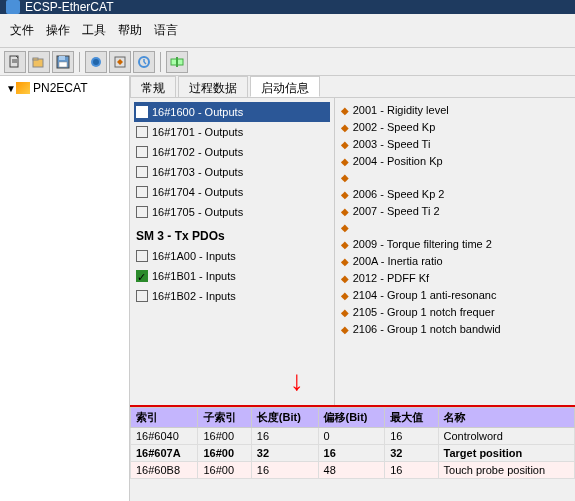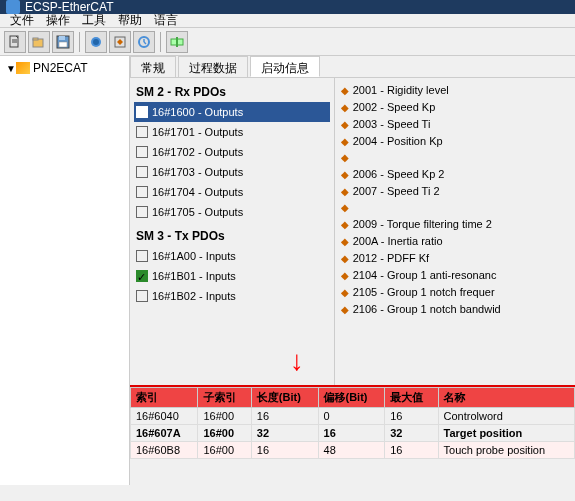--- a/index.html
+++ b/index.html
@@ -27,21 +27,21 @@
       height: 14px;
       background: #4a90d9;
       border-radius: 2px;
       margin-right: 5px;
       display: inline-block;
     }
 
     
     .menu-bar {
       background: #f0f0f0;
-      height: 14px;
+      height: 34px;
       display: flex;
       align-items: center;
       padding: 0 4px;
       border-bottom: 1px solid #ccc;
     }
     .menu-bar span {
       padding: 2px 6px;
       font-size: 12px;
       cursor: pointer;
     }
@@ -212,21 +212,21 @@
       flex: 1;
       overflow: auto;
     }
 
     table.detail-table {
       width: 100%;
       border-collapse: collapse;
       font-size: 11px;
     }
     table.detail-table thead tr {
-      background: #ef4444;
+      background: #c4b5fd;
     }
     table.detail-table th {
       border: 1px solid #ccc;
       padding: 2px 5px;
       text-align: left;
       font-weight: bold;
       font-size: 11px;
     }
     table.detail-table td {
       border: 1px solid #ddd;
@@ -334,21 +334,20 @@
 
     <div class="tabs">
       <div class="tab">常规</div>
       <div class="tab">过程数据</div>
       <div class="tab active">启动信息</div>
     </div>
 
     <div class="upper-content">
 
       <div class="pdo-panel">
-        <div class="pdo-section-title">SM 2 - Rx PDOs</div>
 
         <div class="pdo-item selected">
           <div class="pdo-checkbox selected-check">✓</div>
           <span>16#1600</span>
           <span>&nbsp;-&nbsp;</span>
           <span>Outputs</span>
         </div>
         <div class="pdo-item">
           <div class="pdo-checkbox"></div>
           <span>16#1701</span>

